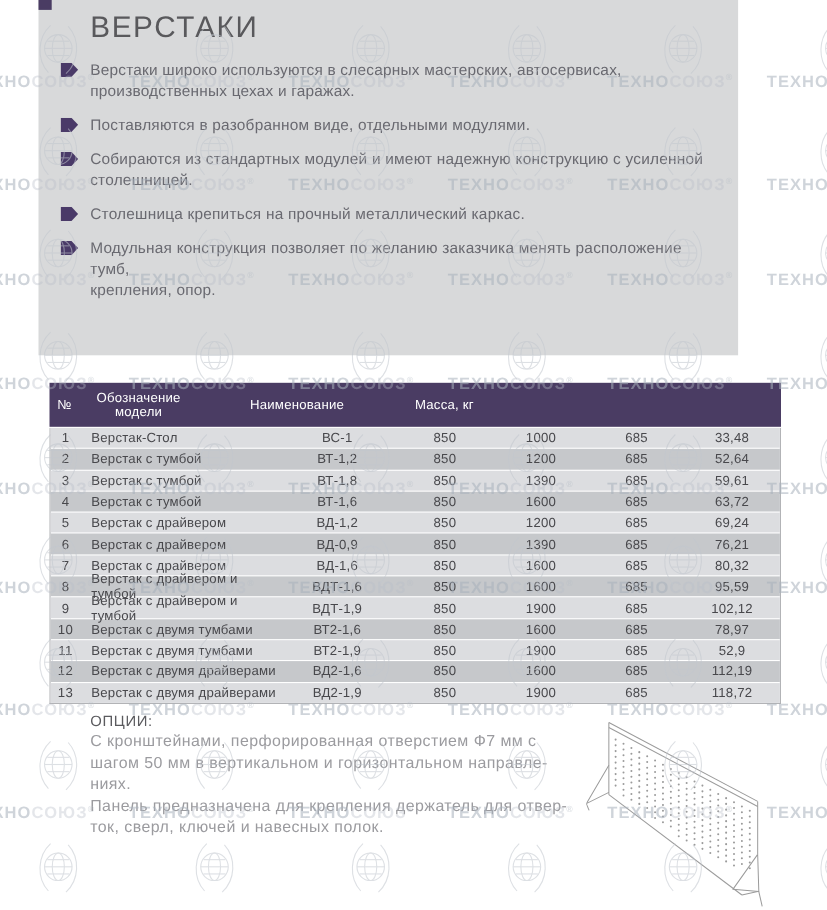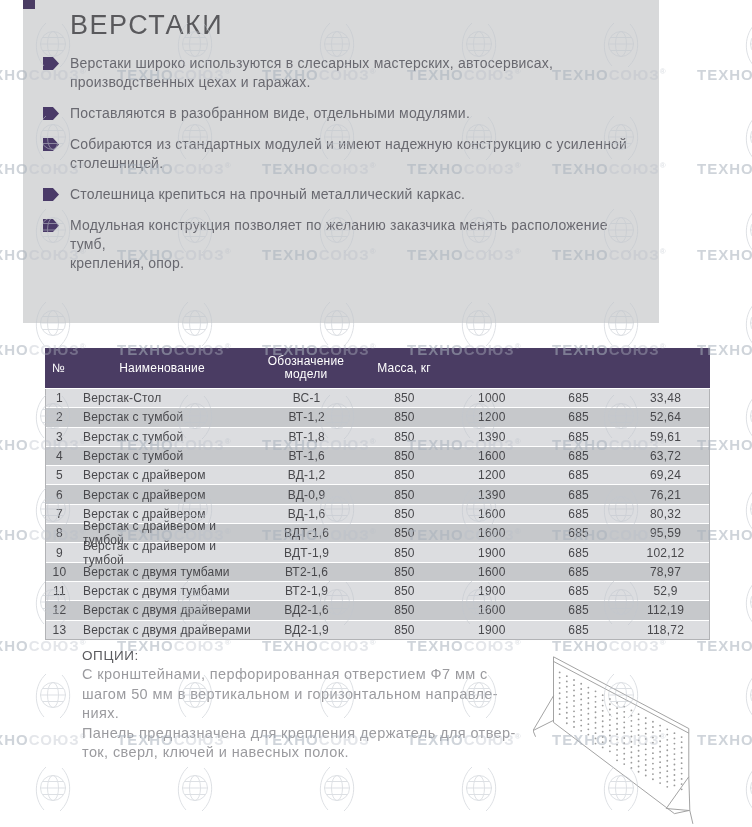--- a/index.html
+++ b/index.html
@@ -5,21 +5,21 @@
 <style>
   html,body{margin:0;padding:0}
   body{
     width:752px;height:827px;position:relative;overflow:hidden;
     background:#ffffff;
     font-family:"Liberation Sans", sans-serif;
   }
 
   
   .hero{
-    position:absolute;left:23px;top:0;width:636px;height:323px;
+    position:absolute;left:35px;top:0;width:636px;height:323px;
     background:#d8d9da;
   }
   .corner-mark{
     position:absolute;left:0;top:0;width:12px;height:9px;background:#4a3c63;
   }
   .hero h1{
     margin:10px 0 13px 47px;
     font-size:27px;font-weight:400;color:#59595c;letter-spacing:1.5px;
   }
   .bullet{display:flex;margin:0 28px 12px 20px;}
@@ -120,23 +120,23 @@
   <div class="bullet">
     <span class="marker"></span>
     <p>Модульная конструкция позволяет по желанию заказчика менять расположение тумб,
 крепления, опор.</p>
   </div>
 </section>
 
 <div class="tbl">
   <div class="thead">
     <div class="th hc-num">№</div>
-    <div class="th hc-name">Наименование</div>
     <div class="th hc-model">Обозначение
 модели</div>
+    <div class="th hc-name">Наименование</div>
     <div class="th hc-mass">Масса, кг</div>
   </div>
   <div class="tbody" id="tbody">
       <div class="tr light">
         <div class="td c-num">1</div>
         <div class="td c-name">Верстак-Стол</div>
         <div class="td c-model">ВС-1</div>
         <div class="td c-height">850</div>
         <div class="td c-width">1000</div>
         <div class="td c-depth">685</div>

